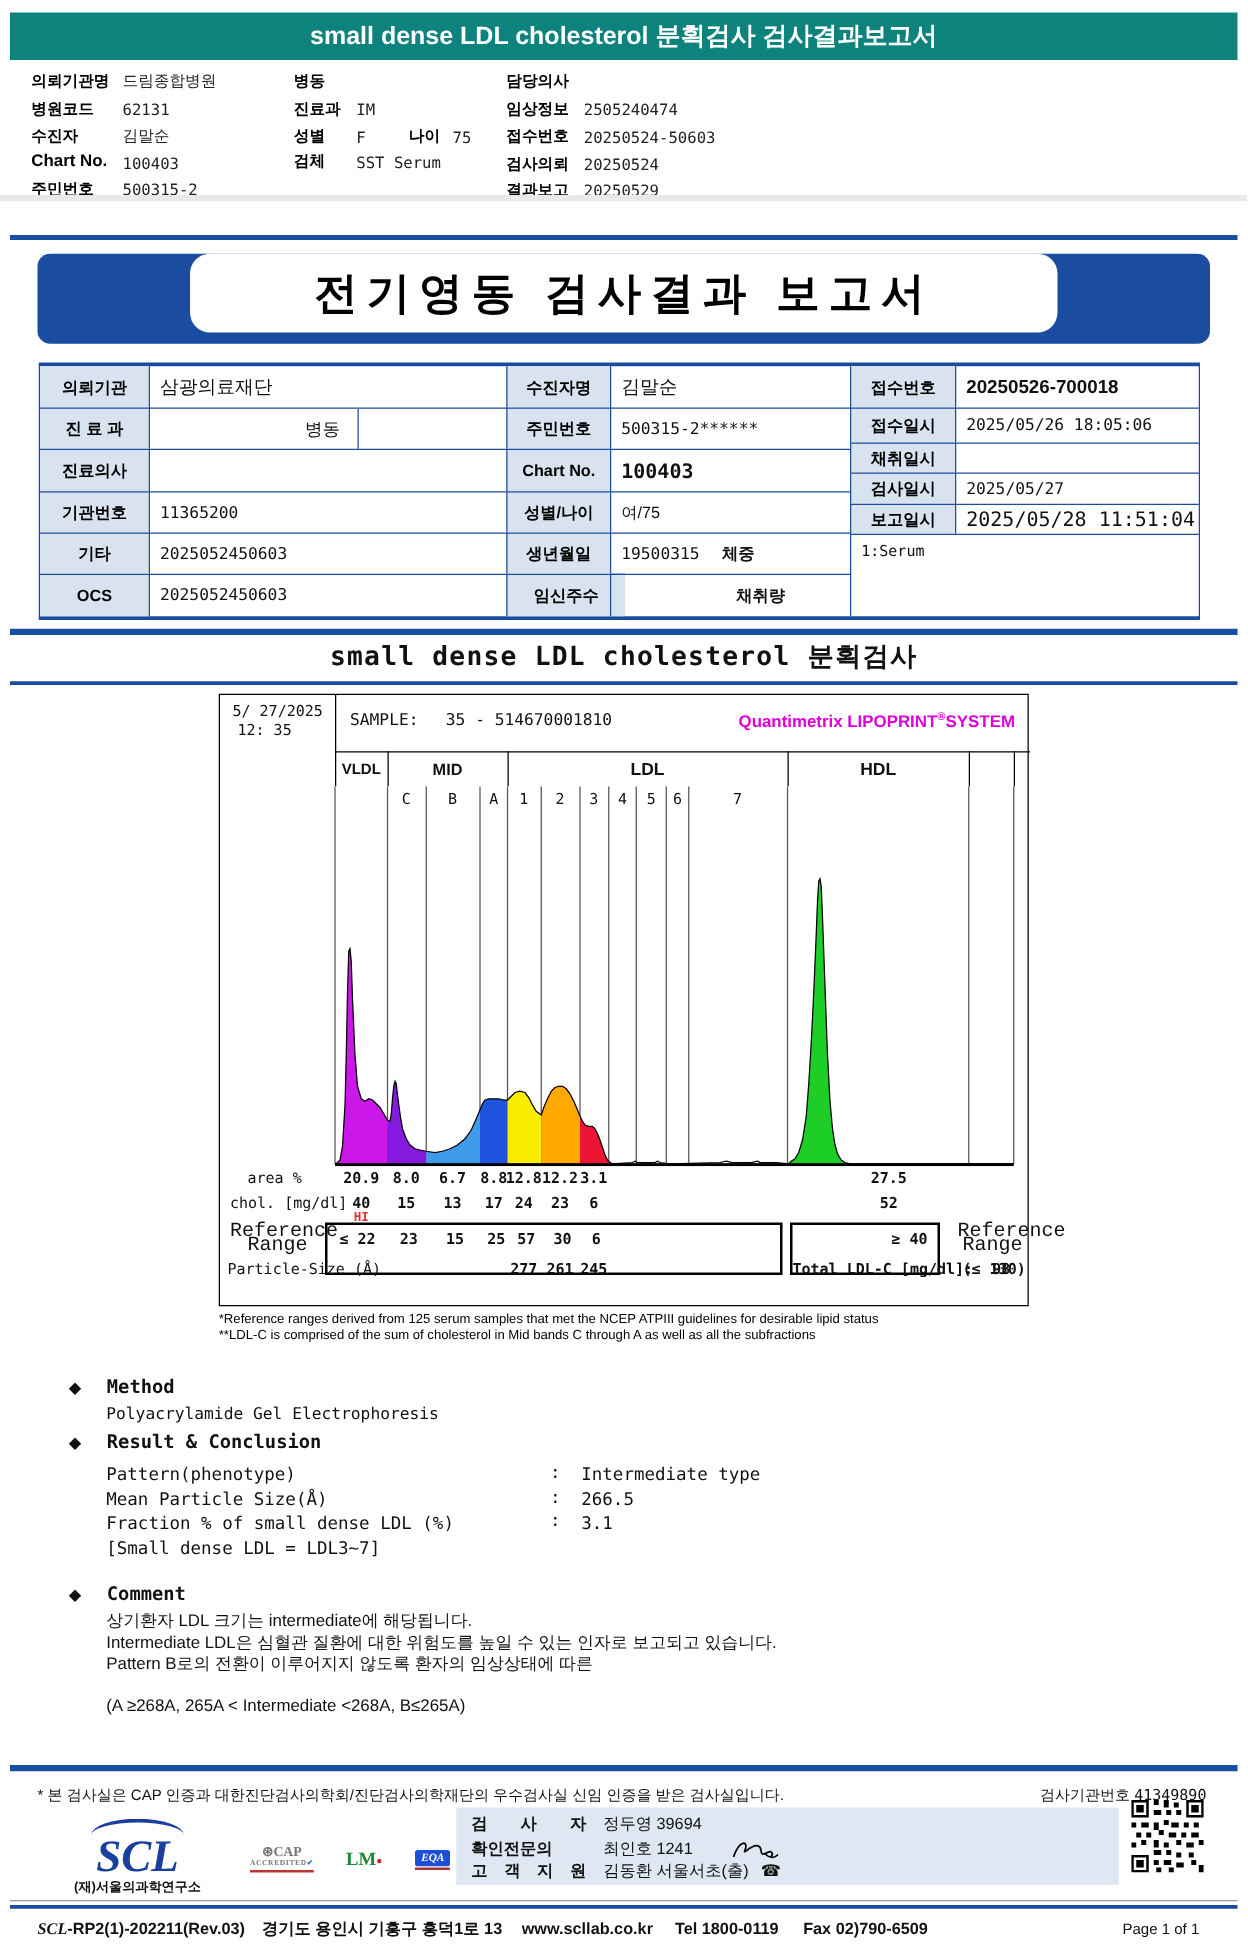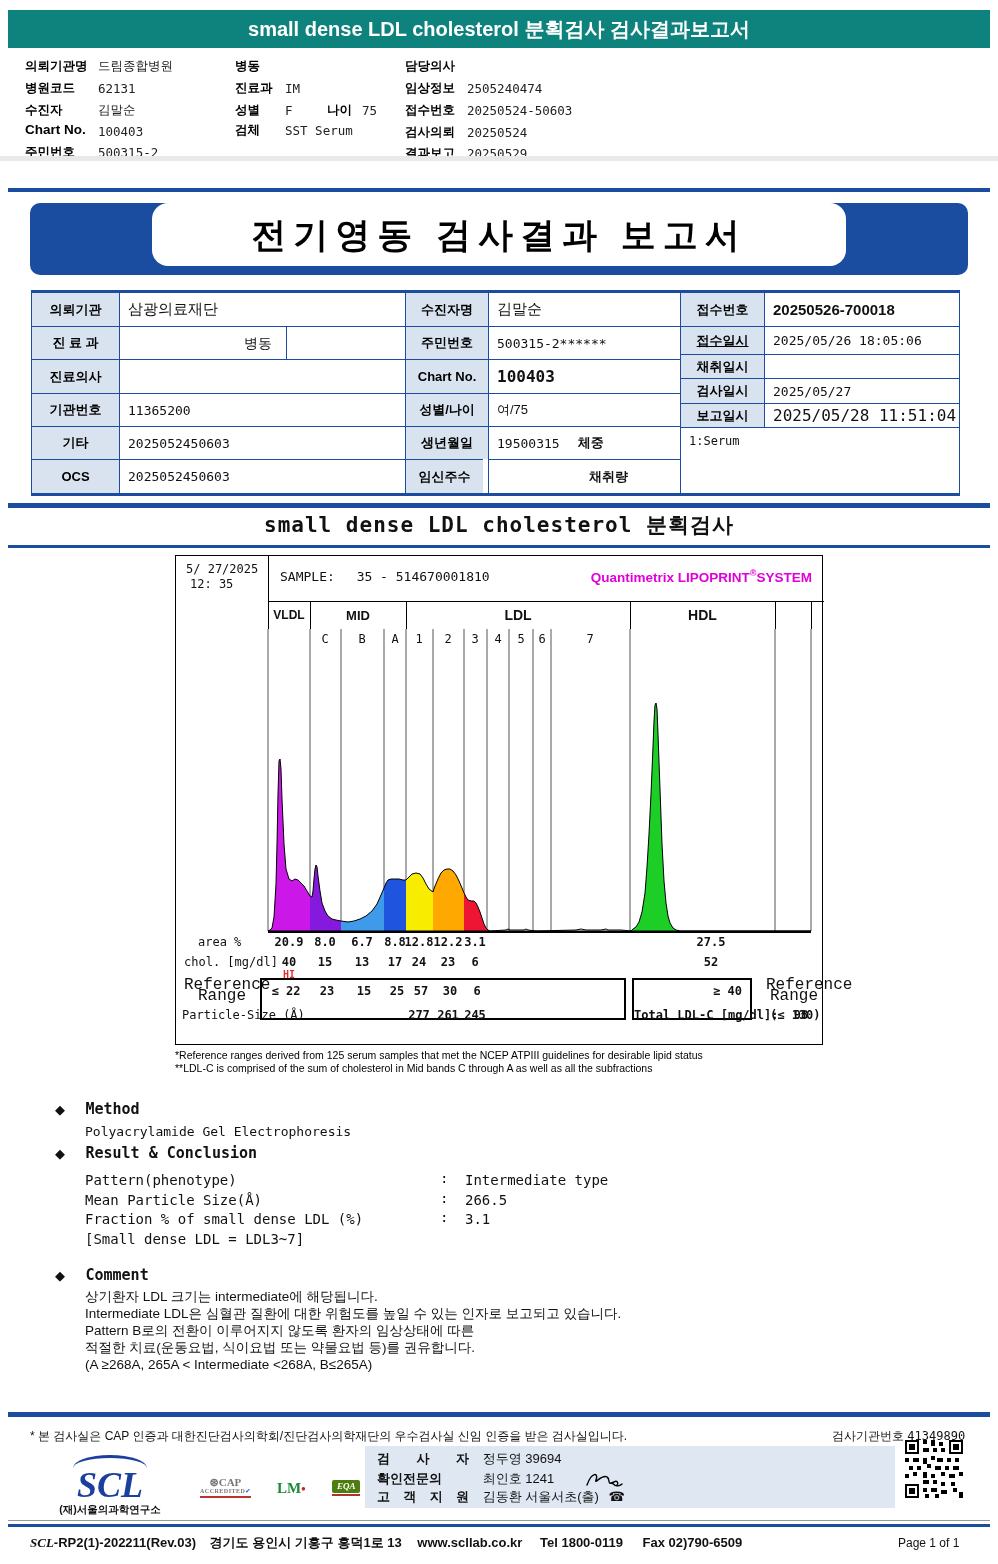--- a/index.html
+++ b/index.html
@@ -142,28 +142,28 @@
     <div class="cell vcell mono" style="left:456px;top:33px;width:192px;height:33px;font-size:13px;">500315-2******</div>
     <div class="cell lcell" style="left:373px;top:66px;width:83px;height:34px;">Chart No.</div>
     <div class="cell vcell mono" style="left:456px;top:66px;width:192px;height:34px;font-size:16px;font-weight:700;">100403</div>
     <div class="cell lcell" style="left:373px;top:100px;width:83px;height:33px;">성별/나이</div>
     <div class="cell vcell" style="left:456px;top:100px;width:192px;height:33px;font-size:13px;">여/75</div>
     <div class="cell lcell" style="left:373px;top:133px;width:83px;height:33px;">생년월일</div>
     <div class="cell vcell" style="left:456px;top:133px;width:192px;height:33px;">
       <span class="mono" style="font-size:13px;">19500315</span>
       <span style="font-size:13px;font-weight:700;margin-left:18px;">체중</span>
     </div>
-    <div class="cell lcell" style="left:373px;top:166px;width:78px;height:34px;">임신주수</div>
+    <div class="cell lcell" style="left:373px;top:166px;width:95px;height:34px;">임신주수</div>
     <div class="cell vcell" style="left:456px;top:166px;width:192px;height:34px;justify-content:flex-end;padding-right:52px;">
       <span style="font-size:13px;font-weight:700;">채취량</span>
     </div>
 
     <div class="cell lcell noT" style="left:648px;top:0;width:84px;height:33px;">접수번호</div>
     <div class="cell vcell noT" style="left:732px;top:0;width:195px;height:33px;font-weight:700;font-size:15px;">20250526-700018</div>
-    <div class="cell lcell" style="left:648px;top:33px;width:84px;height:28px;text-decoration:underline;">접수일시</div>
+    <div class="cell lcell" style="left:648px;top:33px;width:84px;height:28px;">접수일시</div>
     <div class="cell vcell mono" style="left:732px;top:33px;width:195px;height:28px;font-size:13px;">2025/05/26 18:05:06</div>
     <div class="cell lcell" style="left:648px;top:61px;width:84px;height:24px;">채취일시</div>
     <div class="cell vcell" style="left:732px;top:61px;width:195px;height:24px;"></div>
     <div class="cell lcell" style="left:648px;top:85px;width:84px;height:25px;">검사일시</div>
     <div class="cell vcell mono" style="left:732px;top:85px;width:195px;height:25px;font-size:13px;">2025/05/27</div>
     <div class="cell lcell" style="left:648px;top:110px;width:84px;height:24px;">보고일시</div>
     <div class="cell vcell mono" style="left:732px;top:110px;width:195px;height:24px;font-size:16px;">2025/05/28 11:51:04</div>
     <div class="cell" style="left:648px;top:134px;width:279px;height:66px;">
       <span class="mono" style="position:absolute;left:8px;top:6px;font-size:12px;">1:Serum</span>
     </div>
@@ -312,21 +312,20 @@
   <div class="abs kv-val" style="left:465px;top:1211px;">3.1</div>
   <div class="abs kv-label" style="left:85px;top:1231px;">[Small dense LDL = LDL3~7]</div>
 
   <div class="abs" style="left:55px;top:1266px;">
     <span class="diamond">◆</span>
     <span class="m-head" style="margin-left:16px;">Comment</span>
   </div>
   <div class="abs cmt" style="left:85px;top:1288px;">상기환자 LDL 크기는 intermediate에 해당됩니다.</div>
   <div class="abs cmt" style="left:85px;top:1322px;">Pattern B로의 전환이 이루어지지 않도록 환자의 임상상태에 따른</div>
   <div class="abs cmt" style="left:85px;top:1305px;">Intermediate LDL은 심혈관 질환에 대한 위험도를 높일 수 있는 인자로 보고되고 있습니다.</div>
-  <div class="abs cmt" style="left:85px;top:1339px;">적절한 치료(운동요법, 식이요법 또는 약물요법 등)를 권유합니다.</div>
   <div class="abs cmt" style="left:85px;top:1356px;">(A ≥268A, 265A &lt; Intermediate &lt;268A, B≤265A)</div>
 
   <div class="abs rule-blue" style="left:8px;top:1412px;width:982px;height:5px;"></div>
   <div class="abs" style="left:30px;top:1428px;font-size:12px;">* 본 검사실은 CAP 인증과 대한진단검사의학회/진단검사의학재단의 우수검사실 신임 인증을 받은 검사실입니다.</div>
   <div class="abs" style="left:832px;top:1428px;font-size:12px;">
     <span>검사기관번호</span>
     <span class="mono" style="font-size:12px;">41349890</span>
   </div>
 
   <div class="abs" style="left:45px;top:1455px;width:130px;text-align:center;">
@@ -338,21 +337,21 @@
   <div class="abs" style="left:200px;top:1478px;display:flex;gap:26px;align-items:center;font-family:Liberation Serif, serif;">
     <div class="badge" style="color:#777;font-weight:700;">
       <div style="font-size:11px;">⊛CAP</div>
       <div style="font-size:6px;letter-spacing:0.5px;">ACCREDITED<span style="color:#2a6fd6;">✔</span></div>
       <div style="width:100%;height:2px;background:#b33;"></div>
     </div>
     <div class="badge">
       <div style="font-size:15px;font-weight:800;color:#1d8a3a;">L<span style="color:#1d8a3a;">M</span><span style="color:#c22;font-size:8px;vertical-align:top;">●</span></div>
     </div>
     <div class="badge">
-      <div style="background:#4d7c0f;color:#fff;font-style:italic;font-weight:800;font-size:9px;padding:2px 5px;border-radius:2px;">EQA</div>
+      <div style="background:#1d4ed8;color:#fff;font-style:italic;font-weight:800;font-size:9px;padding:2px 5px;border-radius:2px;">EQA</div>
       <div style="width:100%;height:2px;background:#a33;margin-top:1px;"></div>
     </div>
     <div class="badge">
       <div style="font-size:8px;font-weight:800;color:#1a3f9e;"><span style="color:#c22;">▲</span>ANAB</div>
       <div style="width:100%;height:3px;background:#1a3f9e;"></div>
     </div>
   </div>
 
   <div class="abs" id="staffbox">
     <div class="staff-line" style="top:4px;">

